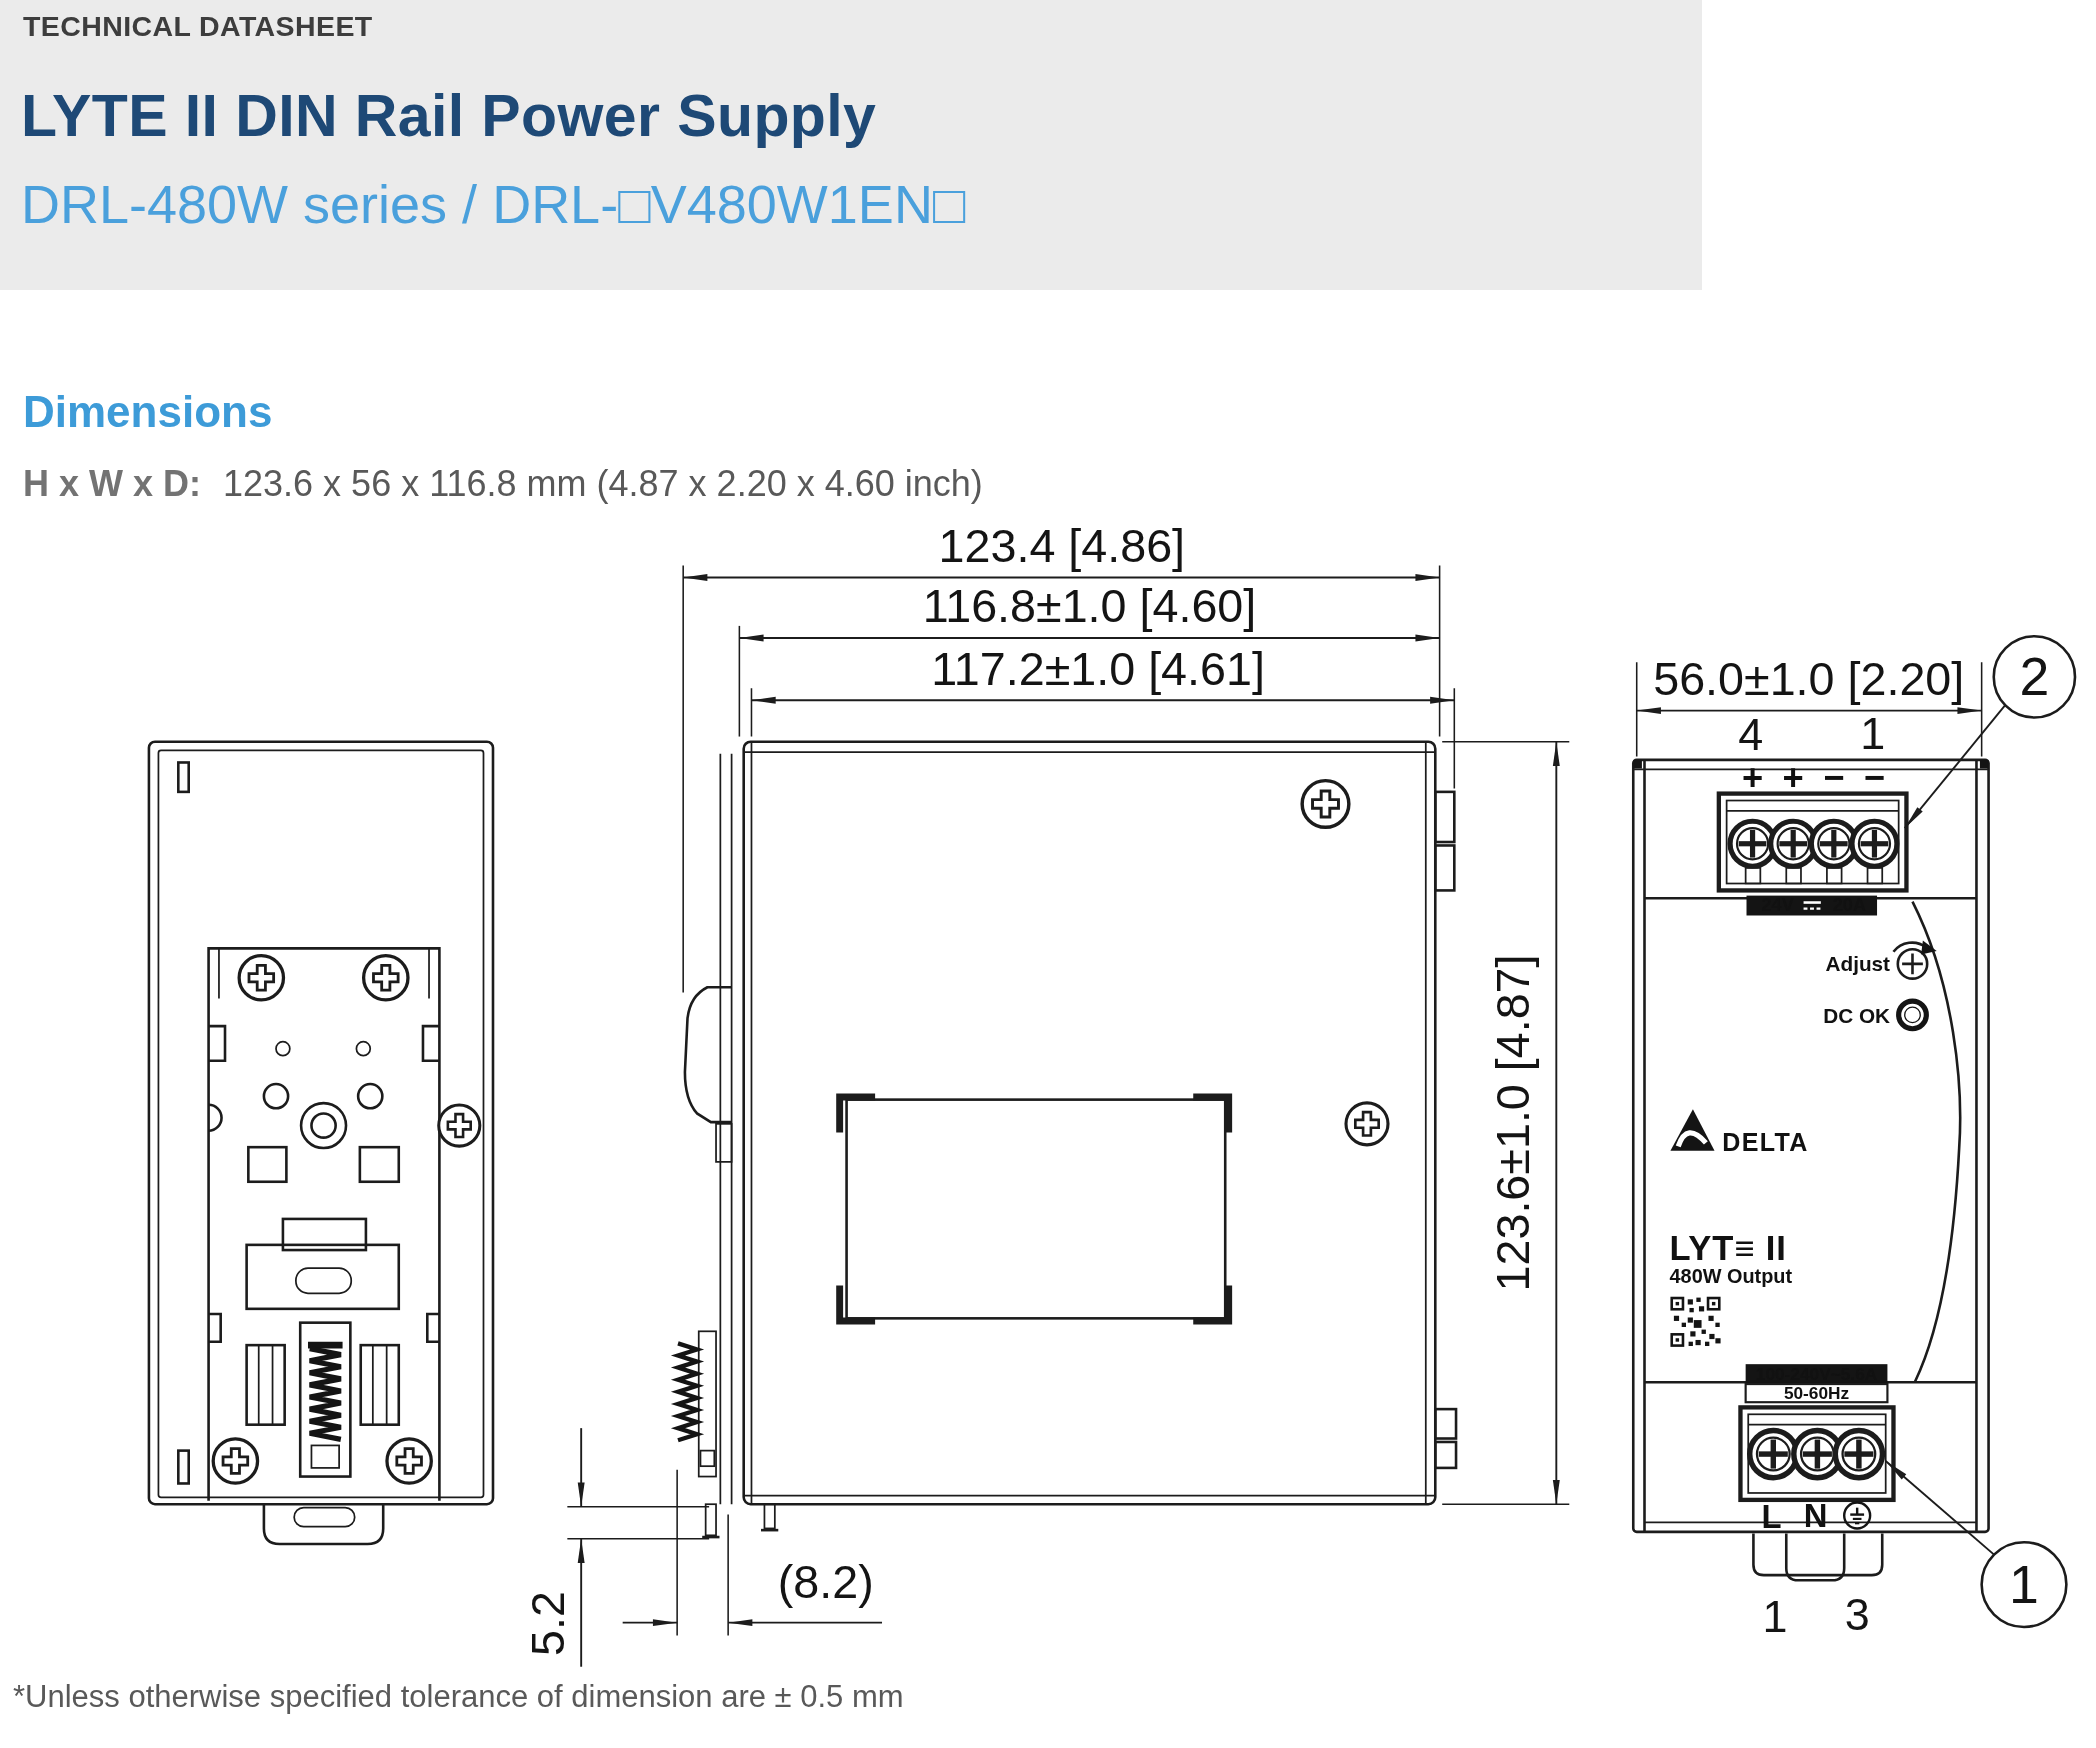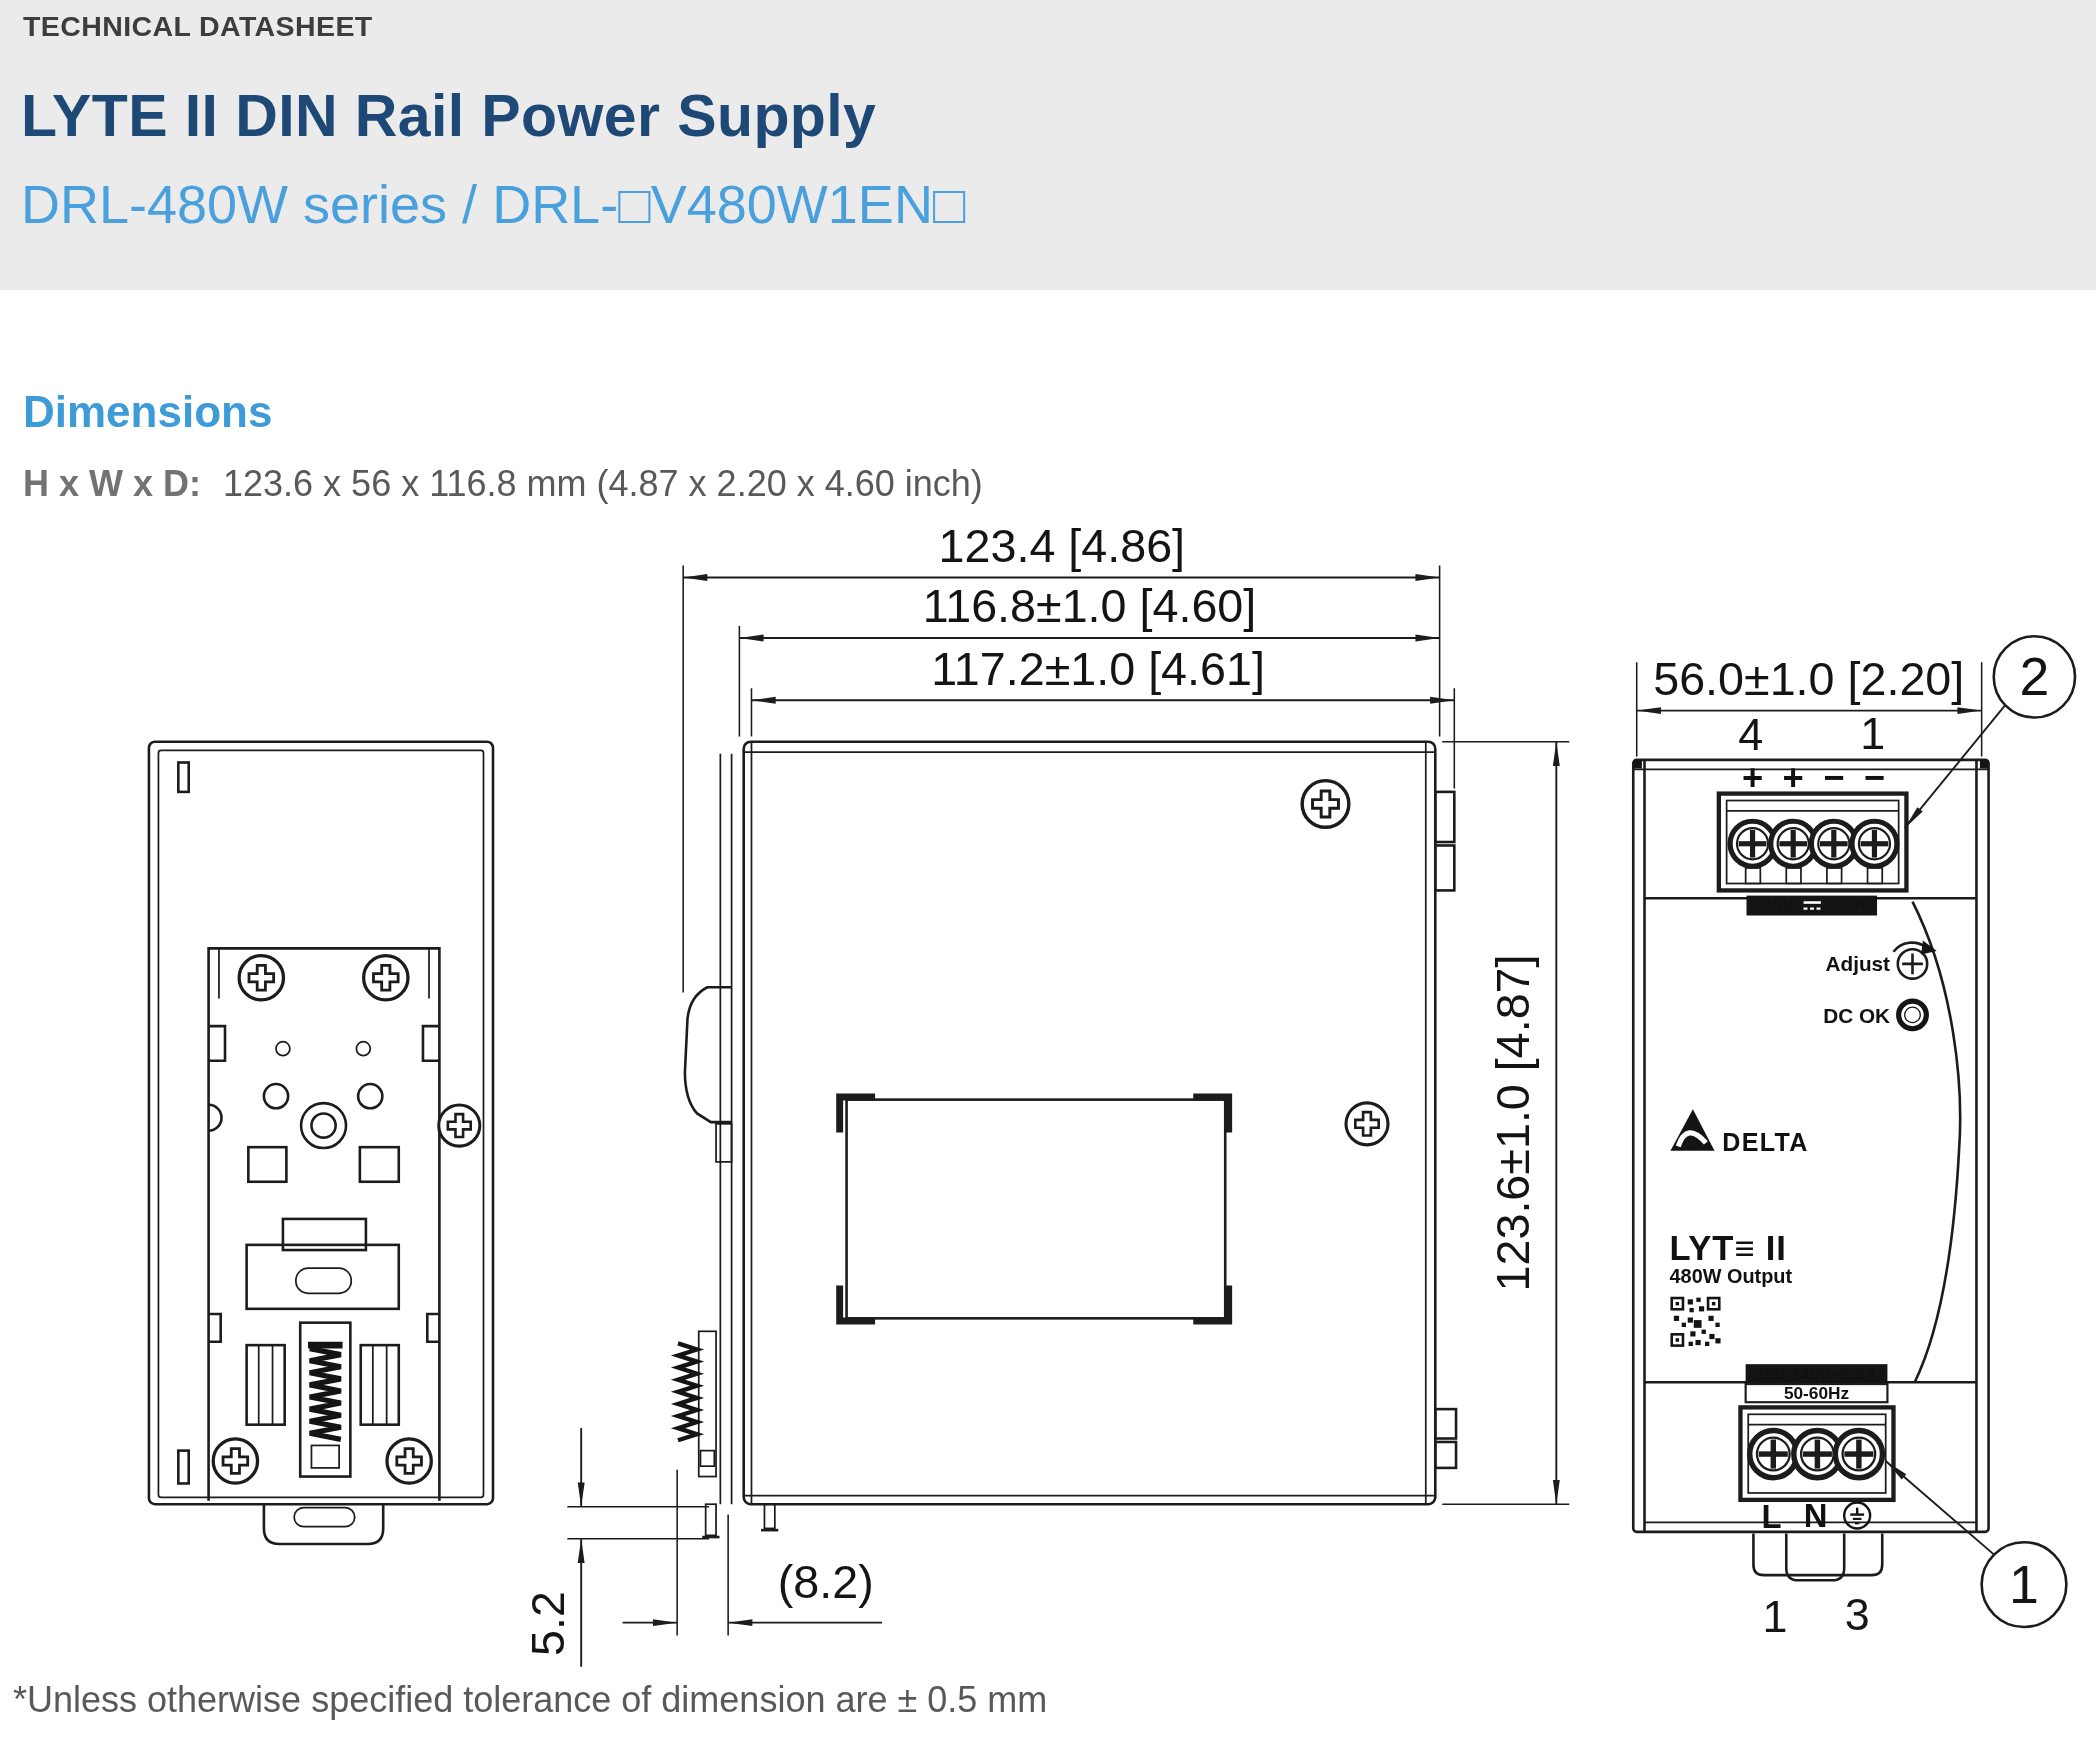--- a/index.html
+++ b/index.html
@@ -1,26 +1,26 @@
 <!DOCTYPE html>
 <html style="font-size:14px"><head>
 <meta charset="utf-8">
 <style>
   html,body{margin:0;padding:0;}
   body{width:2096px;height:1748px;background:#fff;position:relative;overflow:hidden;
        font-family:"Liberation Sans",sans-serif;}
-  .band{position:absolute;left:0;top:0;width:2096px;height:290px;background:#ebebeb;text-align:center;}
+  .band{position:absolute;left:0;top:0;width:1702px;height:290px;background:#ebebeb;text-align:center;}
   .eyebrow{position:absolute;left:23px;top:10.4px;font-size:28.5px;font-weight:700;color:#3d3d3d;letter-spacing:0.4px;}
   .title{position:absolute;left:21px;top:82px;margin:0;font-size:59px;font-weight:700;color:#1e4976;letter-spacing:0.4px;}
   .subtitle{position:absolute;left:21px;top:173px;margin:0;font-size:54px;font-weight:400;color:#4aa0dc;}
   .dim-head{position:absolute;left:23px;top:387px;margin:0;font-size:44px;font-weight:700;color:#3d9bd8;}
   .hwd{position:absolute;left:23px;top:463px;margin:0;font-size:36px;color:#595959;}
   .hwd-b{font-weight:700;color:#737373;}
   .hwd-v{margin-left:22px;}
-  .foot{position:absolute;left:13px;top:1679px;margin:0;font-size:36px;color:#595959;}
+  .foot{position:absolute;left:13px;top:1679px;margin:0;font-size:31px;color:#595959;}
   svg.drawing{position:absolute;left:0;top:0;pointer-events:none;}
   svg .ln{stroke:#1c1c1c;stroke-width:3;fill:none;}
   svg .ln2{stroke:#1c1c1c;stroke-width:2;fill:none;}
   svg .thk{stroke:#1c1c1c;stroke-width:8;fill:none;}
   svg .ext{stroke:#1c1c1c;stroke-width:1.8;fill:none;}
   svg .dimln{stroke:#1c1c1c;stroke-width:2.2;fill:none;}
   svg .d{font-family:"Liberation Sans",sans-serif;font-size:54px;fill:#141414;}
   svg .d2{font-family:"Liberation Sans",sans-serif;font-size:52px;fill:#141414;}
   svg .callout{font-family:"Liberation Sans",sans-serif;font-size:62px;fill:#141414;}
   svg .panel{font-family:"Liberation Sans",sans-serif;font-weight:700;fill:#111;}

